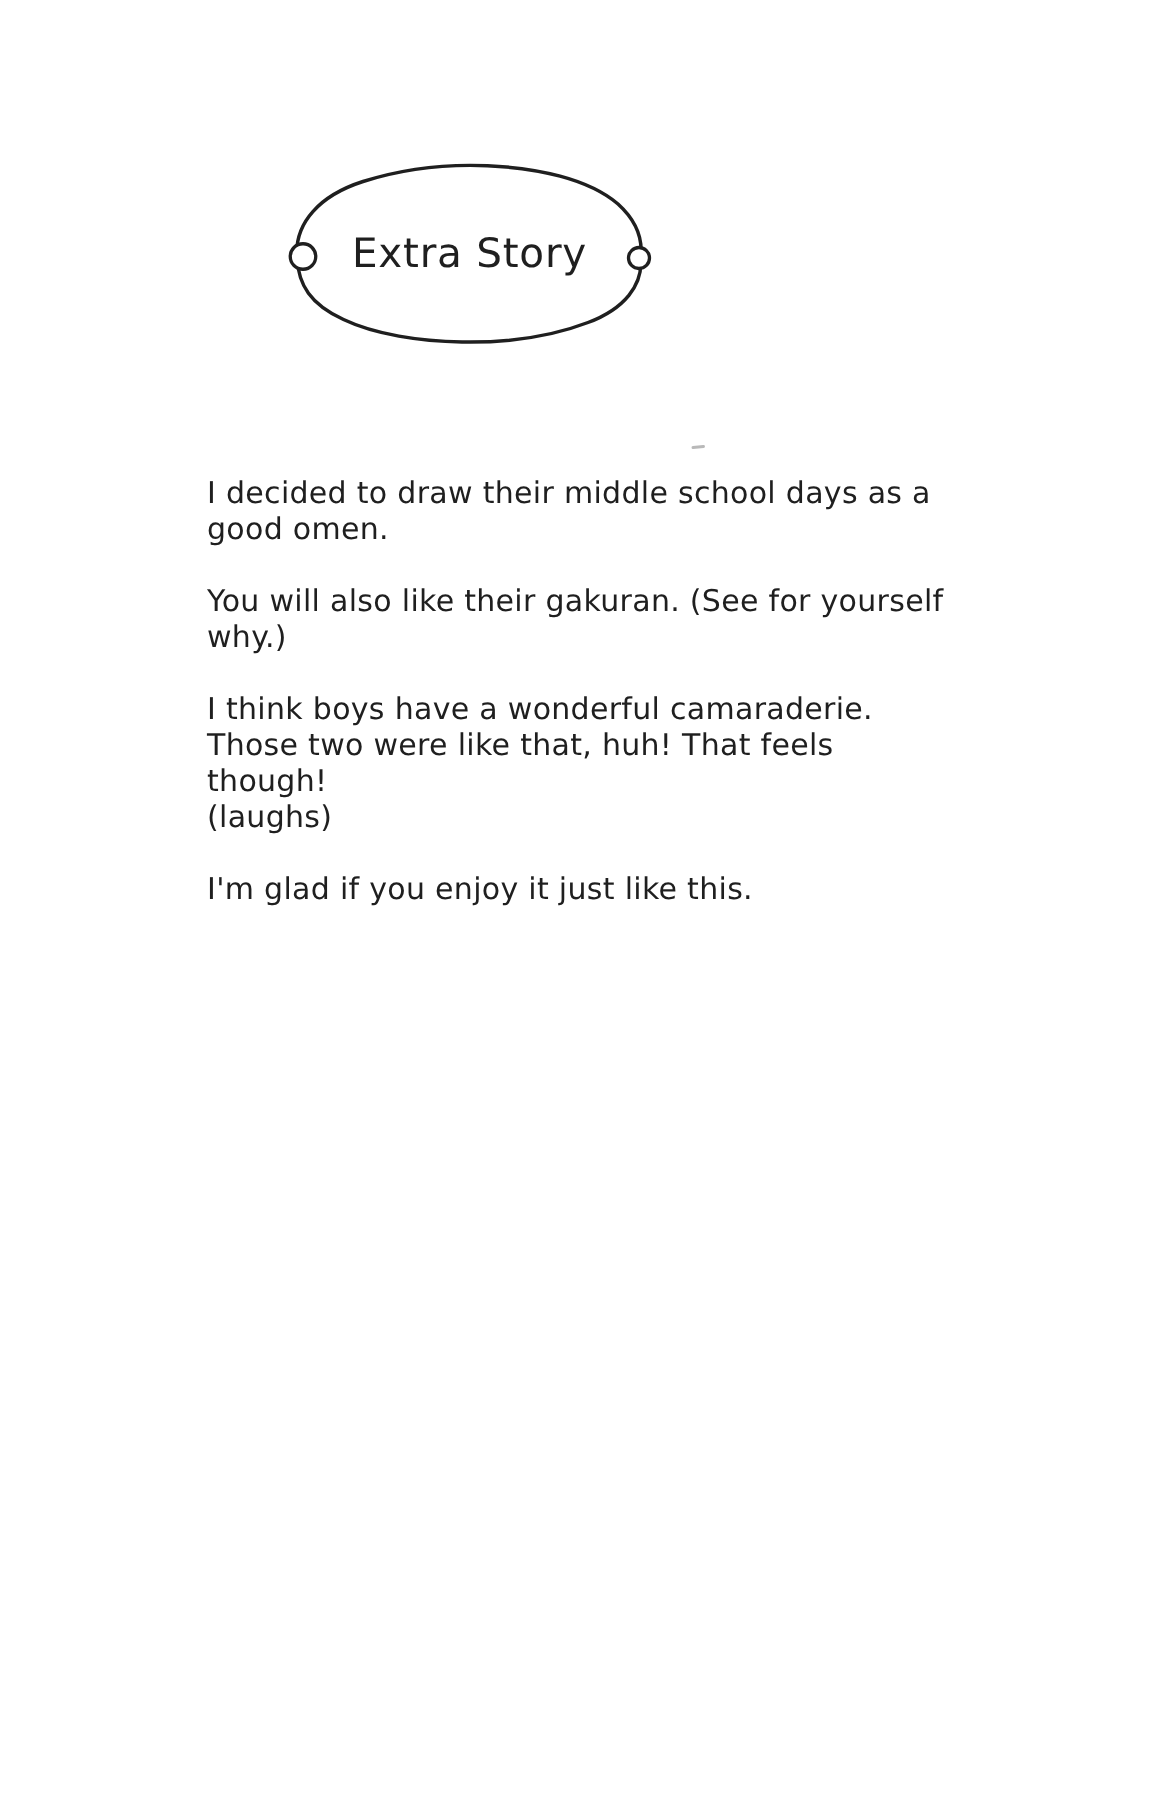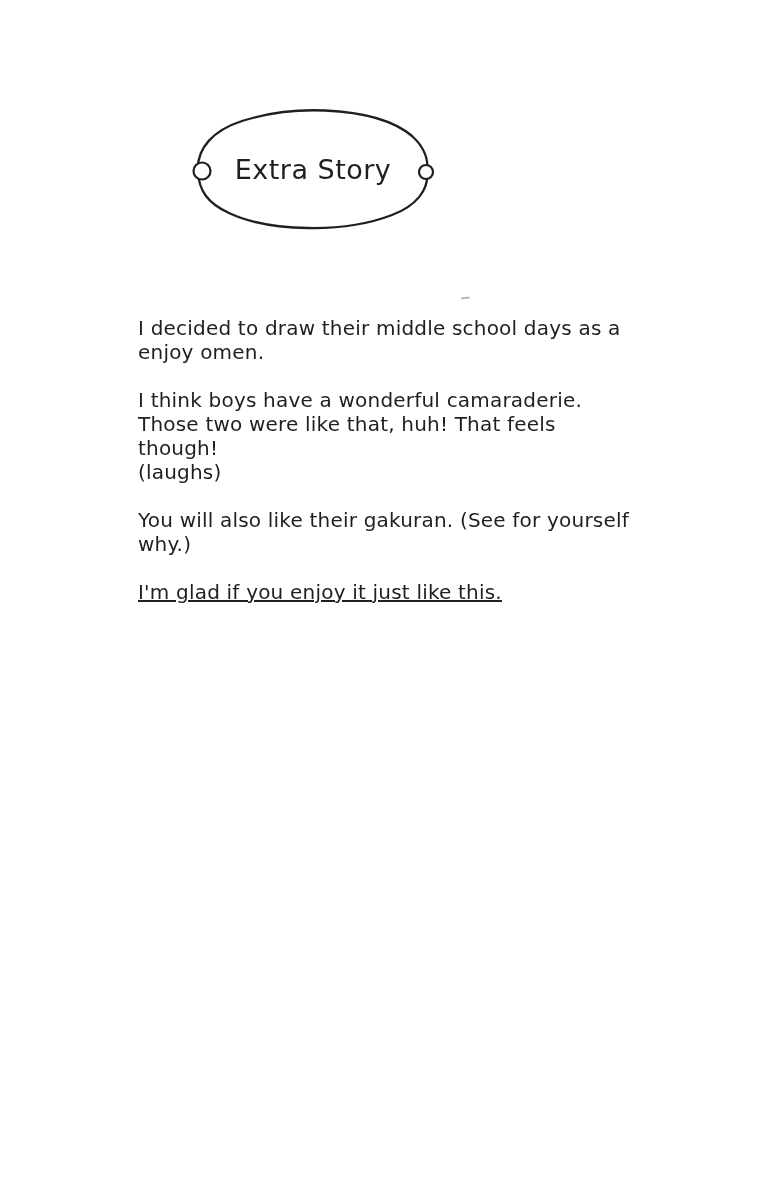--- a/index.html
+++ b/index.html
@@ -71,21 +71,21 @@
   }
   .para {
     font-size: 20px;
     line-height: 24px;
     letter-spacing: 0.2px;
     white-space: pre-line;
     margin-bottom: 24px;
     color: var(--ink);
   }
   .para:nth-child(4) { margin-bottom: 28px; }
-  .para:last-child { margin-bottom: 16px; text-decoration: underline; }
+  .para:last-child { margin-bottom: 16px; }
 </style>
 </head>
 <body>
 
 <div class="page">
 
   <div class="bubble">
     <svg viewBox="0 0 250 136" aria-hidden="true">
       <path d="M 8 68
                C 6 44, 24 26, 52 17
@@ -99,22 +99,22 @@
       <circle cx="12" cy="67" r="8.5" fill="#ffffff" stroke="currentColor" stroke-width="2.2"></circle>
       <circle cx="236" cy="68" r="7" fill="#ffffff" stroke="currentColor" stroke-width="2.2"></circle>
     </svg>
     <div class="bubble-label">Extra Story</div>
   </div>
 
   <div class="smudge"></div>
 
   <div class="body-text">
     <p class="para">I decided to draw their middle school days as a
-enjoy omen.</p>
+good omen.</p>
+    <p class="para">You will also like their gakuran. (See for yourself
+why.)</p>
     <p class="para">I think boys have a wonderful camaraderie.
 Those two were like that, huh! That feels though!
 (laughs)</p>
-    <p class="para">You will also like their gakuran. (See for yourself
-why.)</p>
     <p class="para">I'm glad if you enjoy it just like this.</p>
   </div>
 
 </div>
 
 </body></html>

